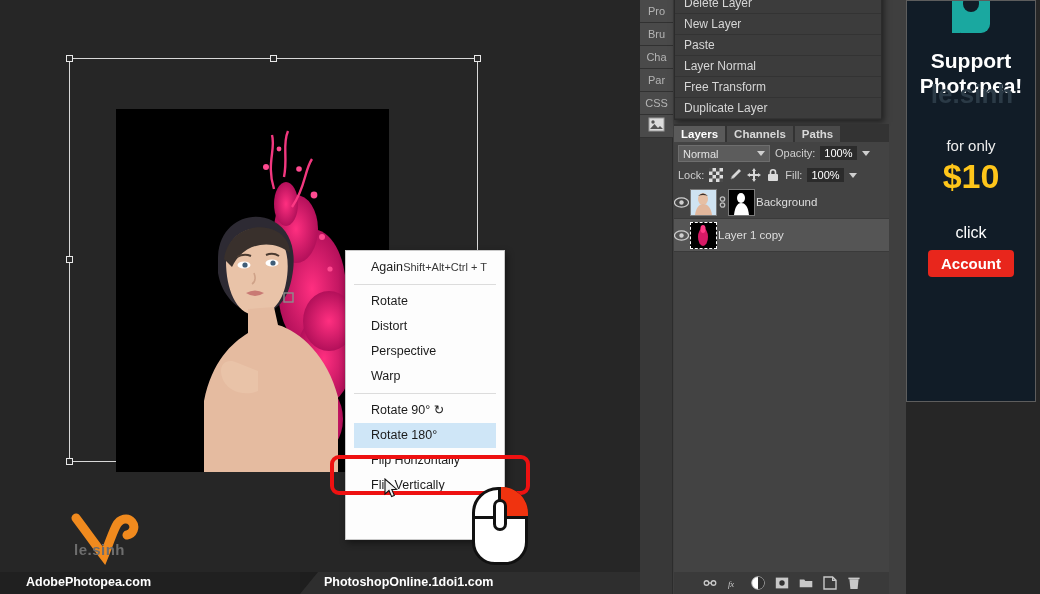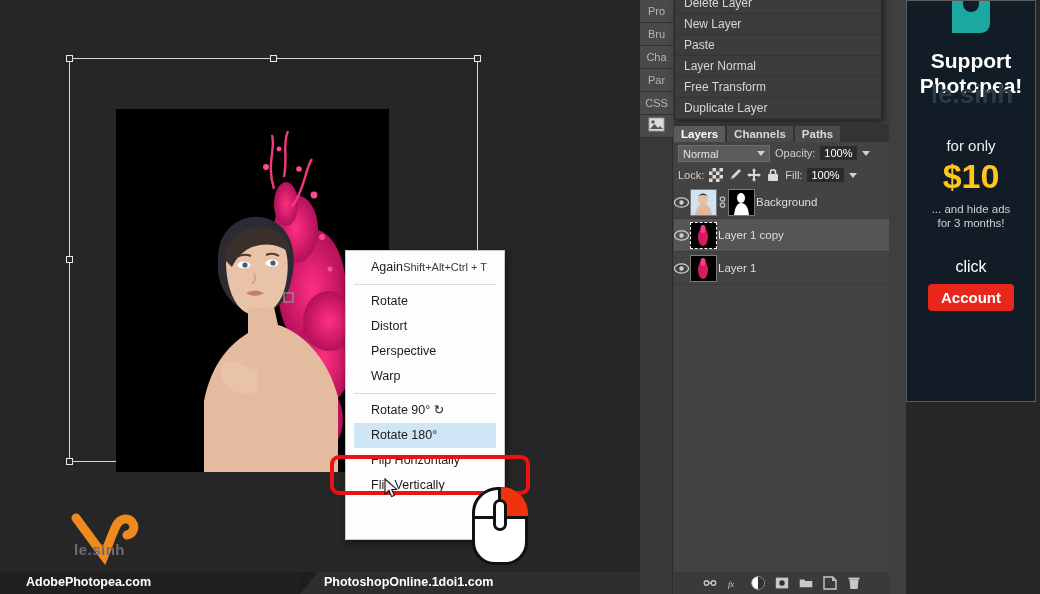--- a/index.html
+++ b/index.html
@@ -359,34 +359,20 @@
         <div class="thumb selth">
           <svg width="25" height="25" viewBox="0 0 25 25">
             <rect width="25" height="25" fill="#000"></rect>
             <ellipse cx="12" cy="14" rx="5" ry="9" fill="#d61a66"></ellipse>
             <ellipse cx="12" cy="6" rx="2.6" ry="4" fill="#ff3b86"></ellipse>
           </svg>
         </div>
         <span class="lname">Layer 1 copy</span>
       </div>
 
-      <div class="layer-row">
-        <svg class="eye" viewBox="0 0 15 11">
-          <ellipse cx="7.5" cy="5.5" rx="7" ry="4.6" fill="none" stroke="#cfcfcf" stroke-width="1.2"></ellipse>
-          <circle cx="7.5" cy="5.5" r="2.2" fill="#cfcfcf"></circle>
-        </svg>
-        <div class="thumb">
-          <svg width="25" height="25" viewBox="0 0 25 25">
-            <rect width="25" height="25" fill="#000"></rect>
-            <ellipse cx="12" cy="14" rx="5" ry="9" fill="#d61a66"></ellipse>
-            <ellipse cx="12" cy="6" rx="2.6" ry="4" fill="#ff3b86"></ellipse>
-          </svg>
-        </div>
-        <span class="lname">Layer 1</span>
-      </div>
 
       <div id="lp-bottom">
         <svg class="bt-ic" viewBox="0 0 16 14">
           <circle cx="4" cy="7" r="2.6" fill="none" stroke="#c8c8c8" stroke-width="1.5"></circle>
           <circle cx="12" cy="7" r="2.6" fill="none" stroke="#c8c8c8" stroke-width="1.5"></circle>
           <rect x="6" y="6.2" width="4" height="1.6" fill="#c8c8c8"></rect>
         </svg>
         <svg class="bt-ic" viewBox="0 0 16 14">
           <text x="1" y="11" font-size="10" fill="#c8c8c8" font-family="Liberation Serif, serif" font-style="italic">fx</text>
         </svg>
@@ -419,21 +405,17 @@
       <rect x="6" y="-14" width="38" height="46" rx="9" fill="#1aa8a0"></rect>
       <rect x="17" y="-6" width="16" height="17" rx="8" fill="#111c27"></rect>
       <rect x="6" y="-14" width="8" height="46" fill="#1aa8a0"></rect>
     </svg>
     <div id="ad-title">
       <div>Support</div>
       <div>Photopea!</div>
     </div>
     <div id="ad-for">for only</div>
     <div id="ad-price">$10</div>
-    <div id="ad-sub">
-      <div>... and hide ads</div>
-      <div>for 3 months!</div>
-    </div>
     <div id="ad-click">click</div>
     <div id="ad-btn">Account</div>
   </div>
 
 </div>
 
 </body></html>

